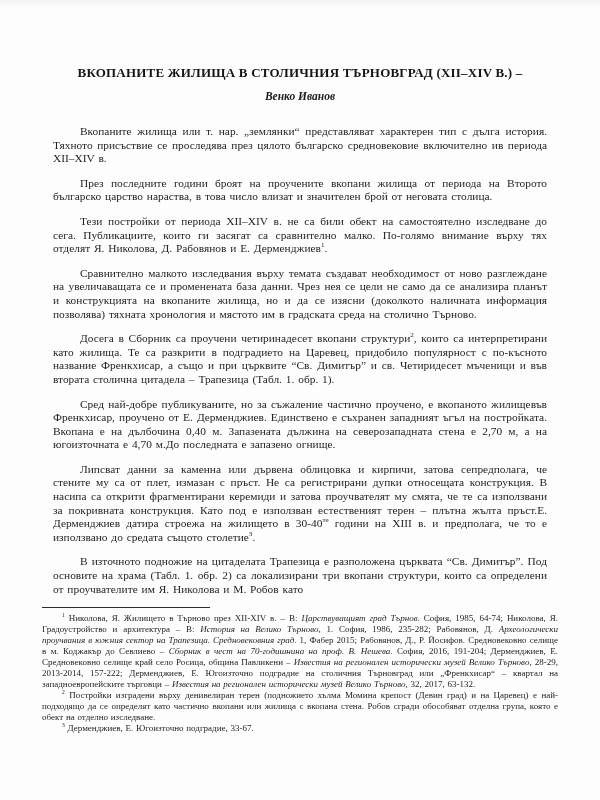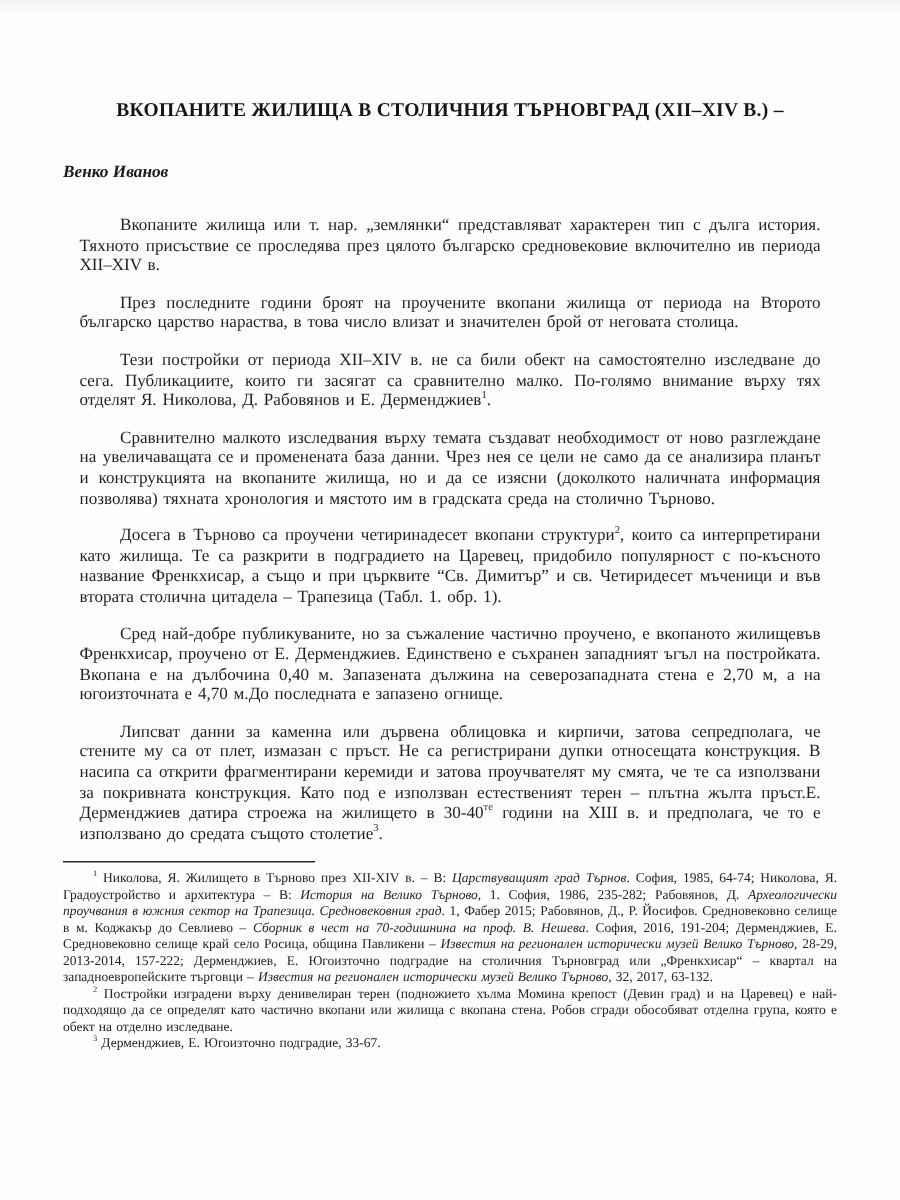--- a/index.html
+++ b/index.html
@@ -16,24 +16,25 @@
   }
   .title {
     text-align: center;
     font-weight: 700;
     font-size: 13px;
     line-height: 17px;
     letter-spacing: 0.2px;
     color: #151515;
   }
   .author {
+    text-align: center;
     font-weight: 700;
     font-style: italic;
     font-size: 11.5px;
-    margin-top: 28px;
+    margin-top: 9px;
     color: #1b1b1b;
   }
   .article-body {
     margin-top: 23px;
     font-size: 11.4px;
     line-height: 13.6px;
     text-align: justify;
     word-spacing: 1px;
   }
   .para { margin: 11px; text-indent: 27px; }
@@ -61,23 +62,24 @@
 <div class="page">
   <div class="title">
     <div>ВКОПАНИТЕ ЖИЛИЩА В СТОЛИЧНИЯ ТЪРНОВГРАД (XII–XIV В.) –</div>
   </div>
   <div class="author">Венко Иванов</div>
   <div class="article-body">
       <p class="para"><span>Вкопаните жилища или т. нар. „землянки“ представляват характерен тип с дълга история. Тяхното присъствие се проследява през цялото българско средновековие включително ив периода XII–XIV в.</span></p>
       <p class="para"><span>През последните години броят на проучените вкопани жилища от периода на Второто българско царство нараства, в това число влизат и значителен брой от неговата столица.</span></p>
       <p class="para"><span>Тези постройки от периода XII–XIV в. не са били обект на самостоятелно изследване до сега. Публикациите, които ги засягат са сравнително малко. По-голямо внимание върху тях отделят Я. Николова, Д. Рабовянов и Е. Дерменджиев</span><sup>1</sup><span>.</span></p>
       <p class="para"><span>Сравнително малкото изследвания върху темата създават необходимост от ново разглеждане на увеличаващата се и променената база данни. Чрез нея се цели не само да се анализира планът и конструкцията на вкопаните жилища, но и да се изясни (доколкото наличната информация позволява) тяхната хронология и мястото им в градската среда на столично Търново.</span></p>
-      <p class="para"><span>Досега в Търново са проучени четиринадесет вкопани структури</span><sup>2</sup><span>, които са интерпретирани като жилища. Те са разкрити в подградието на Царевец, придобило популярност с по-късното название Френкхисар, а също и при църквите “Св. Димитър” и св. Четиридесет мъченици и във втората столична цитадела – Трапезица (Табл. 1. обр. 1).</span></p>
+      <p class="para"><span>Досега в Сборник са проучени четиринадесет вкопани структури</span><sup>2</sup><span>, които са интерпретирани като жилища. Те са разкрити в подградието на Царевец, придобило популярност с по-късното название Френкхисар, а също и при църквите “Св. Димитър” и св. Четиридесет мъченици и във втората столична цитадела – Трапезица (Табл. 1. обр. 1).</span></p>
       <p class="para"><span>Сред най-добре публикуваните, но за съжаление частично проучено, е вкопаното жилищевъв Френкхисар, проучено от Е. Дерменджиев. Единствено е съхранен западният ъгъл на постройката. Вкопана е на дълбочина 0,40 м. Запазената дължина на северозападната стена е 2,70 м, а на югоизточната е 4,70 м.До последната е запазено огнище.</span></p>
       <p class="para"><span>Липсват данни за каменна или дървена облицовка и кирпичи, затова сепредполага, че стените му са от плет, измазан с пръст. Не са регистрирани дупки относещата конструкция. В насипа са открити фрагментирани керемиди и затова проучвателят му смята, че те са използвани за покривната конструкция. Като под е използван естественият терен – плътна жълта пръст.Е. Дерменджиев датира строежа на жилището в 30-40</span><sup>те</sup><span> години на XIII в. и предполага, че то е използвано до средата същото столетие</span><sup>3</sup><span>.</span></p>
+      <p class="para"><span>В източното подножие на цитаделата Трапезица е разположена църквата “Св. Димитър”. Под основите на храма (Табл. 1. обр. 2) са локализирани три вкопани структури, които са определени от проучвателите им Я. Николова и М. Робов като</span></p>
     </div>
   <hr class="fn-separator">
   <div class="footnotes">
       <p class="footnote"><sup>1</sup> <span class="b">Николова, Я.</span><span> Жилището в Търново през XII-XIV в. – В: </span><span class="i">Царствуващият град Търнов</span><span>. </span><span class="b">София</span><span>, 1985, 64-74; </span><span class="b">Николова, Я.</span><span> Градоустройство и архитектура – В: </span><span class="i">История на Велико Търново</span><span>, 1. </span><span class="b">София</span><span>, 1986, 235-282; </span><span class="b">Рабовянов, Д.</span><span> </span><span class="i">Археологически проучвания в южния сектор на Трапезица. Средновековния град</span><span>. 1, Фабер 2015; </span><span class="b">Рабовянов, Д., Р. Йосифов.</span><span> Средновековно селище в м. Коджакър до Севлиево – </span><span class="i">Сборник в чест на 70-годишнина на проф. В. Нешева</span><span>. </span><span class="b">София</span><span>, 2016, 191-204; </span><span class="b">Дерменджиев, Е.</span><span> Средновековно селище край село Росица, община Павликени – </span><span class="i">Известия на регионален исторически музей Велико Търново</span><span>, 28-29, 2013-2014, 157-222; </span><span class="b">Дерменджиев, Е.</span><span> Югоизточно подградие на столичния Търновград или „Френкхисар“ – квартал на западноевропейските търговци – </span><span class="i">Известия на регионален исторически музей Велико Търново</span><span>, 32, 2017, 63-132.</span></p>
       <p class="footnote"><sup>2</sup> <span>Постройки изградени върху денивелиран терен (подножието хълма Момина крепост (Девин град) и на Царевец) е най-подходящо да се определят като частично вкопани или жилища с вкопана стена. Робов сгради обособяват отделна група, която е обект на отделно изследване.</span></p>
       <p class="footnote"><sup>3</sup> <span class="b">Дерменджиев, Е.</span><span> Югоизточно подградие, 33-67.</span></p>
     </div>
 </div>
 
 </body></html>

